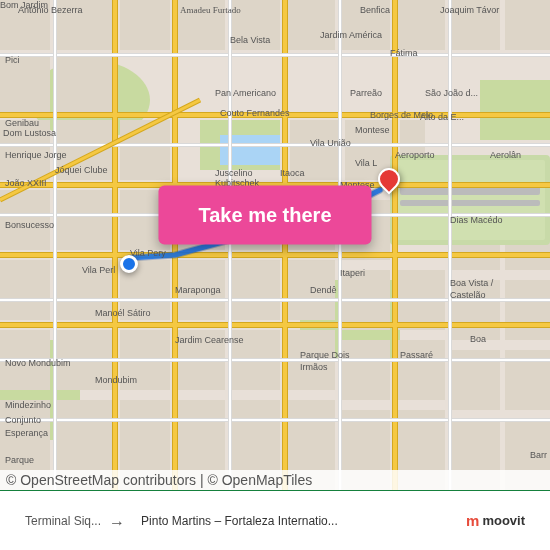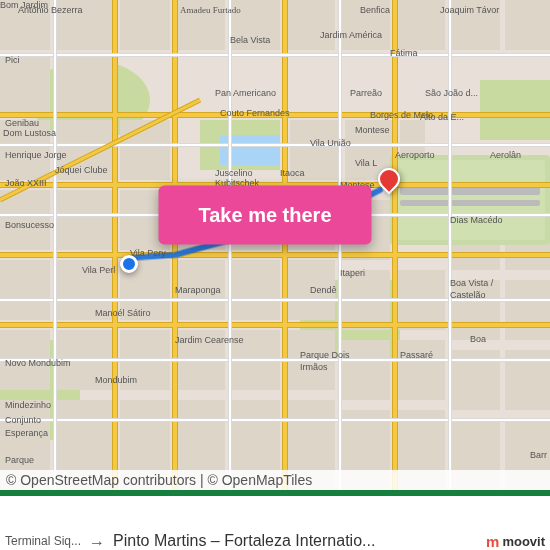--- a/index.html
+++ b/index.html
@@ -92,23 +92,23 @@
 
     
     #bottom-bar {
       position: absolute;
       bottom: 0;
       left: 0;
       right: 0;
       height: 60px;
       background: white;
       display: flex;
-      align-items: flex-end;
-      padding: 0 5px;
-      border-top: 6px solid #15803d;
+      align-items: center;
+      padding: 0 25px;
+      border-top: 1px solid #15803d;
       z-index: 30;
     }
 
     #route-info {
       display: flex;
       align-items: center;
       width: 100%;
       gap: 8px;
       font-size: 13px;
       color: #333;
@@ -129,21 +129,22 @@
       font-size: 16px;
       color: #555;
     }
 
     #dest-text {
       flex: 1;
       overflow: hidden;
       text-overflow: ellipsis;
       white-space: nowrap;
       color: #333;
-      font-size: 16px;
+      font-size: 12px;
+      margin-left: 8px;
     }
 
     #moovit-logo {
       flex: 0 0 auto;
       display: flex;
       align-items: center;
       gap: 3px;
       margin-left: auto;
     }
 

